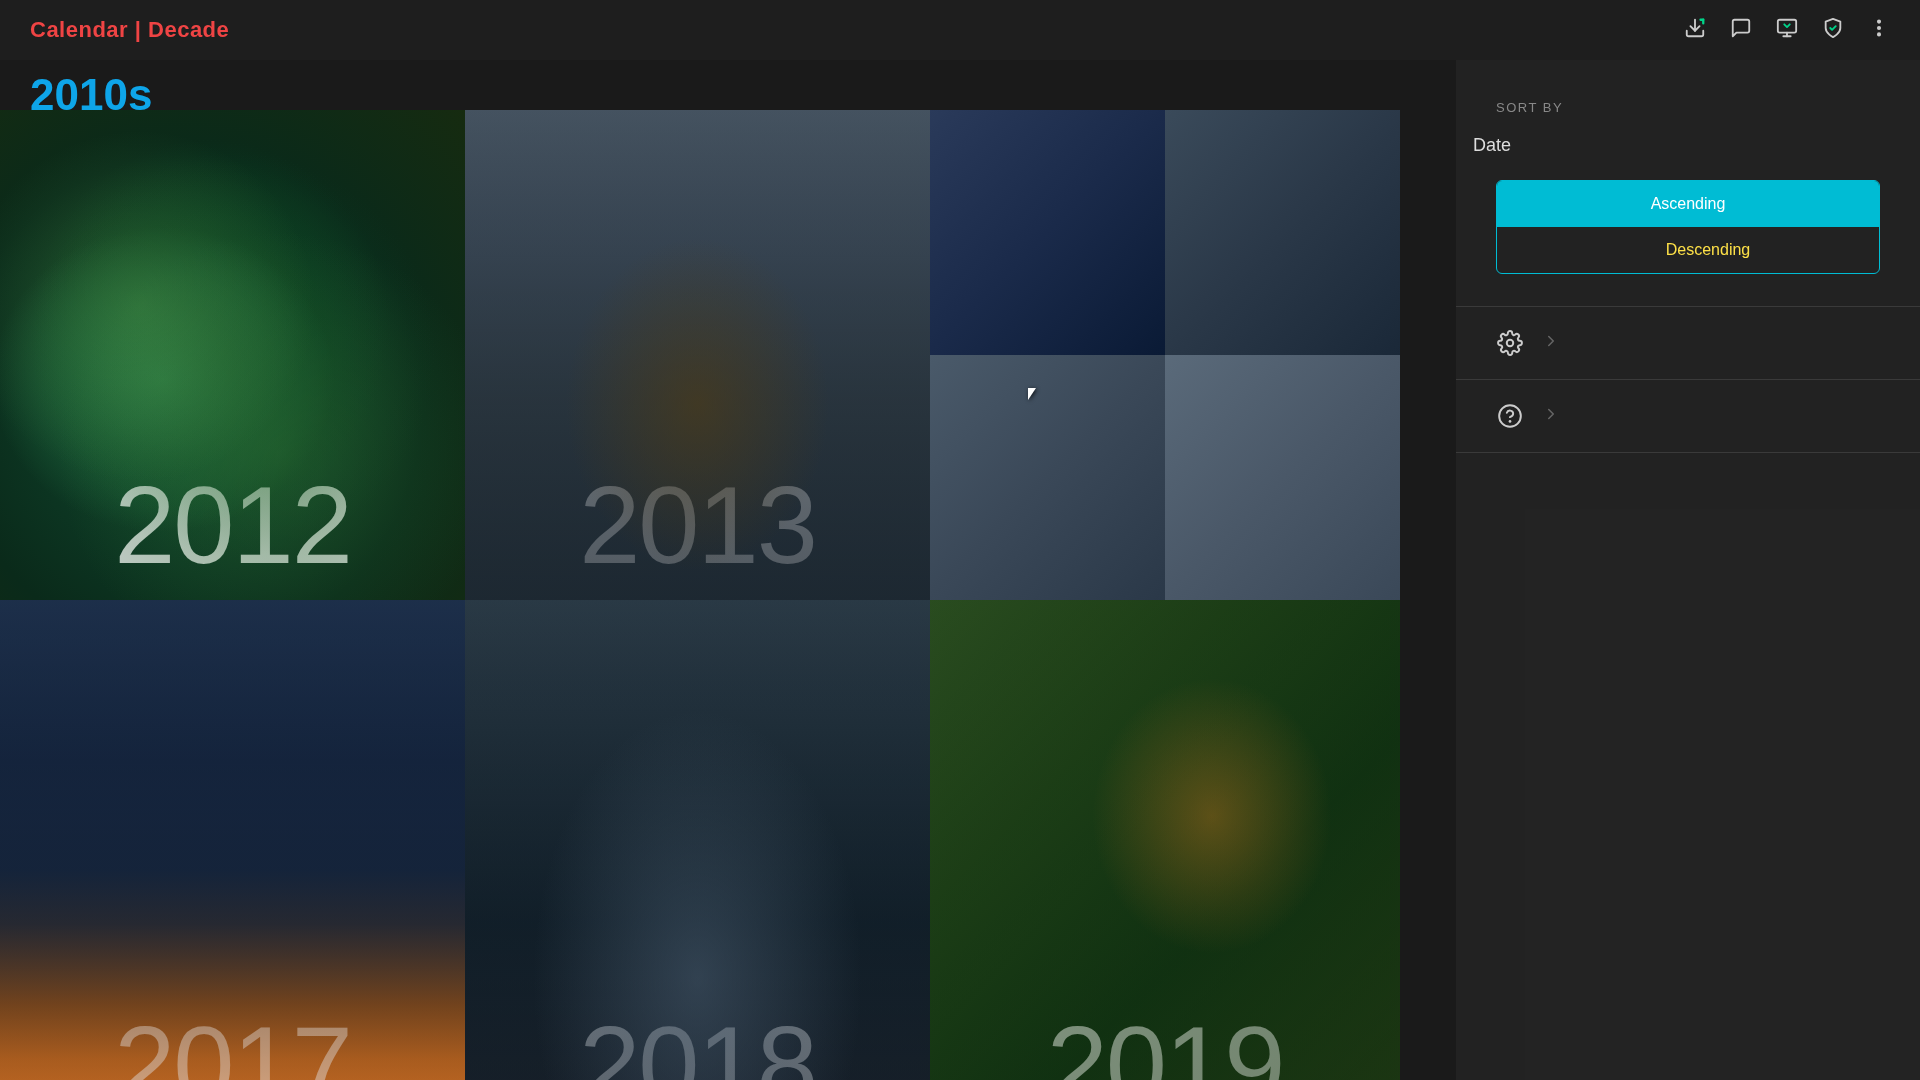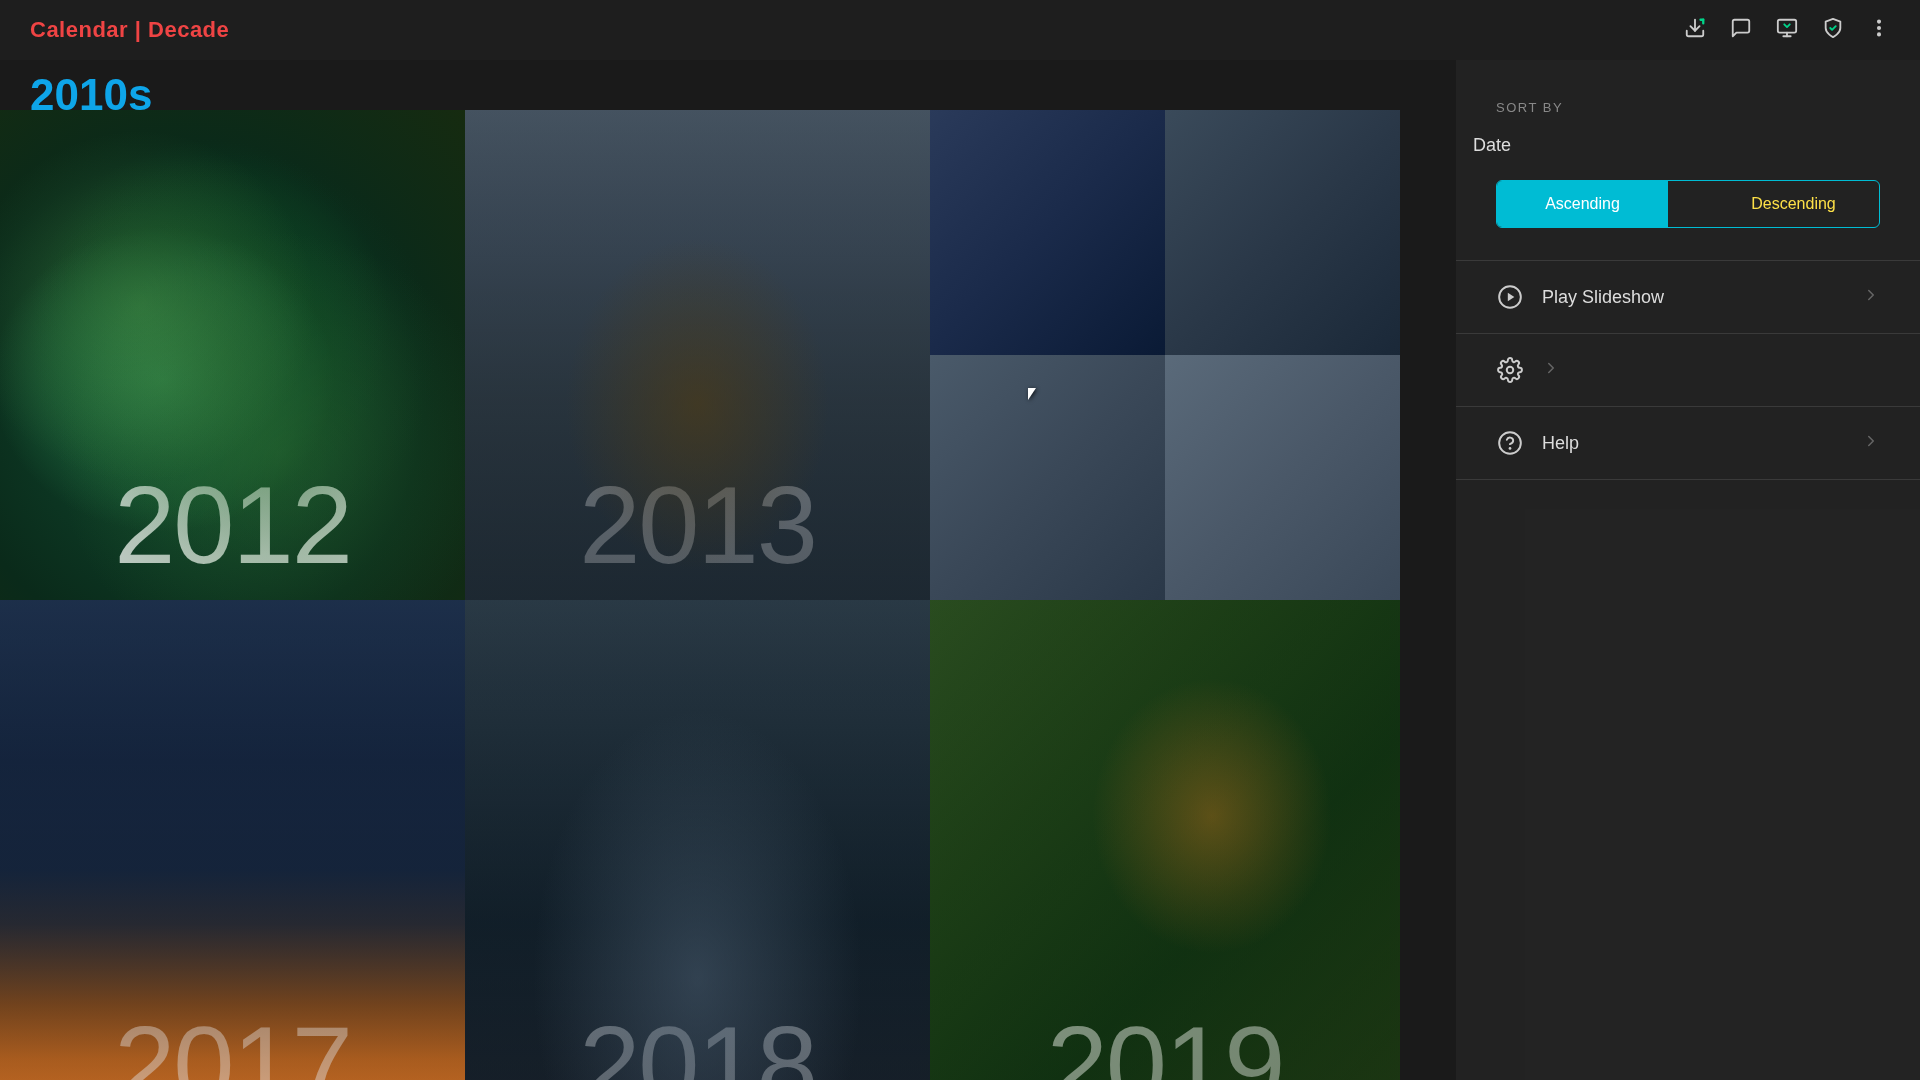--- a/index.html
+++ b/index.html
@@ -230,20 +230,21 @@
       color: #ddd;
       margin-bottom: 24px;
     }
 
     .sort-toggle {
       margin: 0 40px 32px;
       display: flex;
       border: 1.5px solid #00bcd4;
       border-radius: 6px;
       overflow: hidden;
+      flex-direction: column;
     }
     .sort-btn {
       flex: 1;
       padding: 14px 0;
       font-size: 16px;
       color: #fff;
       background: transparent;
       border: none;
       cursor: pointer;
       text-align: center;
@@ -396,34 +397,20 @@
   <div class="sort-by-label">SORT BY</div>
   <div class="date-label">Date</div>
 
   <div class="sort-toggle">
     <button class="sort-btn active">Ascending</button>
     <button class="sort-btn">Descending</button>
   </div>
 
   <div class="divider"></div>
 
-  <div class="menu-item">
-    <span class="menu-icon">
-      <svg width="26" height="26" viewBox="0 0 24 24" fill="none" stroke="#ccc" stroke-width="1.8" stroke-linecap="round" stroke-linejoin="round">
-        <circle cx="12" cy="12" r="10"></circle>
-        <polygon points="10 8 16 12 10 16 10 8" fill="#ccc" stroke="none"></polygon>
-      </svg>
-    </span>
-    <span class="menu-label">Play Slideshow</span>
-    <span class="menu-chevron">
-      <svg width="18" height="18" viewBox="0 0 24 24" fill="none" stroke="#666" stroke-width="2" stroke-linecap="round" stroke-linejoin="round">
-        <polyline points="9 18 15 12 9 6"></polyline>
-      </svg>
-    </span>
-  </div>
 
   <div class="menu-item">
     <span class="menu-icon">
       <svg width="26" height="26" viewBox="0 0 24 24" fill="none" stroke="#ccc" stroke-width="1.8" stroke-linecap="round" stroke-linejoin="round">
         <circle cx="12" cy="12" r="3"></circle>
         <path d="M19.4 15a1.65 1.65 0 0 0 .33 1.82l.06.06a2 2 0 0 1-2.83 2.83l-.06-.06a1.65 1.65 0 0 0-1.82-.33 1.65 1.65 0 0 0-1 1.51V21a2 2 0 0 1-4 0v-.09A1.65 1.65 0 0 0 9 19.4a1.65 1.65 0 0 0-1.82.33l-.06.06a2 2 0 0 1-2.83-2.83l.06-.06A1.65 1.65 0 0 0 4.68 15a1.65 1.65 0 0 0-1.51-1H3a2 2 0 0 1 0-4h.09A1.65 1.65 0 0 0 4.6 9a1.65 1.65 0 0 0-.33-1.82l-.06-.06a2 2 0 0 1 2.83-2.83l.06.06A1.65 1.65 0 0 0 9 4.68a1.65 1.65 0 0 0 1-1.51V3a2 2 0 0 1 4 0v.09a1.65 1.65 0 0 0 1 1.51 1.65 1.65 0 0 0 1.82-.33l.06-.06a2 2 0 0 1 2.83 2.83l-.06.06A1.65 1.65 0 0 0 19.4 9a1.65 1.65 0 0 0 1.51 1H21a2 2 0 0 1 0 4h-.09a1.65 1.65 0 0 0-1.51 1z"></path>
       </svg>
     </span>
     <span class="menu-chevron">
       <svg width="18" height="18" viewBox="0 0 24 24" fill="none" stroke="#666" stroke-width="2" stroke-linecap="round" stroke-linejoin="round">
@@ -433,21 +420,20 @@
   </div>
 
   <div class="menu-item">
     <span class="menu-icon">
       <svg width="26" height="26" viewBox="0 0 24 24" fill="none" stroke="#ccc" stroke-width="1.8" stroke-linecap="round" stroke-linejoin="round">
         <circle cx="12" cy="12" r="10"></circle>
         <path d="M9.09 9a3 3 0 0 1 5.83 1c0 2-3 3-3 3"></path>
         <line x1="12" y1="17" x2="12.01" y2="17" stroke-width="2.5"></line>
       </svg>
     </span>
-    <span class="menu-label">Help</span>
     <span class="menu-chevron">
       <svg width="18" height="18" viewBox="0 0 24 24" fill="none" stroke="#666" stroke-width="2" stroke-linecap="round" stroke-linejoin="round">
         <polyline points="9 18 15 12 9 6"></polyline>
       </svg>
     </span>
   </div>
 </div>
 
 <div class="cursor" style="left: 1028px; top: 388px;"></div>
 

